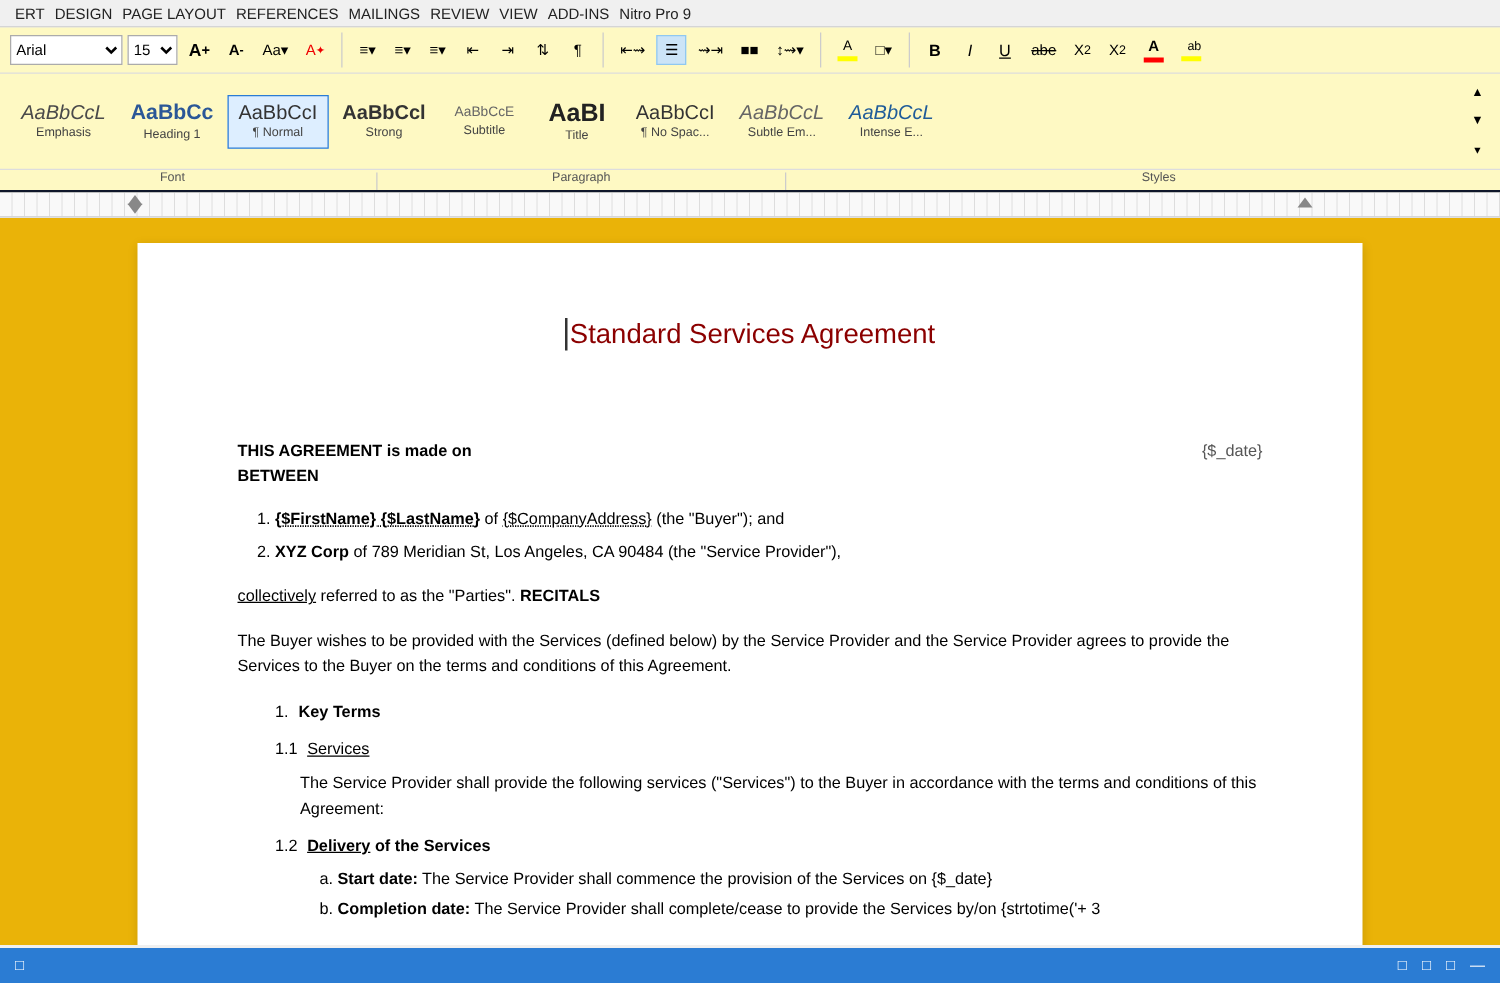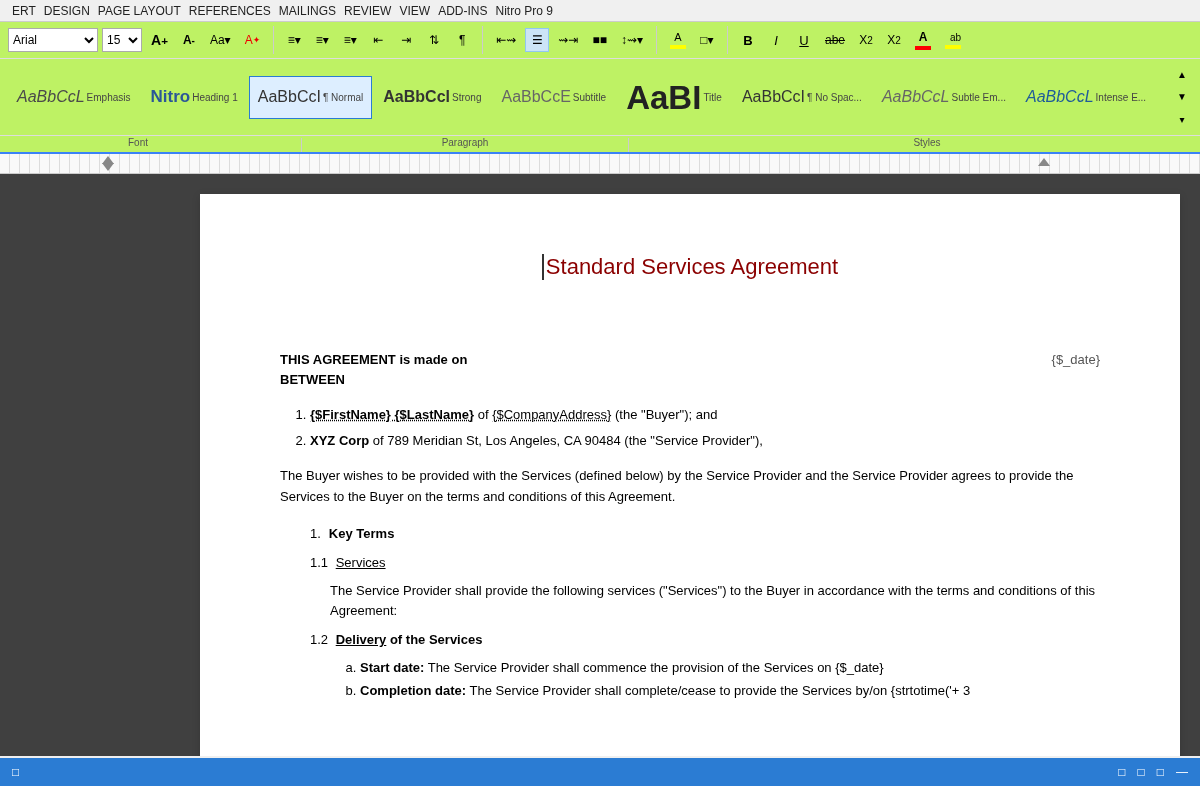--- a/index.html
+++ b/index.html
@@ -16,22 +16,22 @@
     }
     .menu-item {
       font-size: 12px;
       color: #222;
       cursor: pointer;
       padding: 1px 4px;
     }
 
     
     .ribbon {
-      background: #bef264;
-      border-bottom: 2px solid #3b82f6;
+      background: #fef9c3;
+      border-bottom: 2px solid #0f172a;
       display: flex;
       flex-direction: column;
     }
 
     
     .ribbon-toolbar {
       display: flex;
       align-items: center;
       padding: 4px 8px;
       gap: 4px;
@@ -76,21 +76,21 @@
     .btn-italic { font-style: italic; font-size: 13px; }
     .btn-underline { text-decoration: underline; font-size: 13px; }
 
     .color-swatch {
       width: 16px; height: 4px;
       margin-top: 2px;
     }
 
     .style-item {
       display: flex;
-      flex-direction: row;
+      flex-direction: column;
       align-items: center;
       justify-content: center;
       padding: 4px 8px;
       cursor: pointer;
       border: 1px solid transparent;
       min-width: 72px;
       gap: 2px;
     }
     .style-item.active { border-color: #2b7cd3; background: #ddeeff; }
 
@@ -133,26 +133,26 @@
       position: absolute;
       top: 0; left: 0; right: 0; bottom: 0;
       background-image: repeating-linear-gradient(90deg, transparent, transparent 9px, #999 9px, #999 10px);
       background-size: 10px 100%;
       background-position: 100px 0;
       opacity: 0.3;
     }
 
     
     .document-area {
-      background: #404040;
+      background: #eab308;
       overflow-y: auto;
       height: calc(786px - 22px - 36px - 76px - 22px - 20px - 28px);
       padding: 20px;
       display: flex;
-      justify-content: flex-end;
+      justify-content: center;
     }
 
     .page {
       background: white;
       width: 980px;
       min-height: 700px;
       padding: 60px 80px;
       box-shadow: 0 2px 8px rgba(0,0,0,0.15);
       position: relative;
     }
@@ -344,41 +344,41 @@
 
   <div style="display:flex;align-items:center;padding:0 8px;min-height:76px;gap:0;">
     <div style="display:flex;align-items:stretch;gap:2px;flex:1;">
 
       <div class="style-item">
         <div class="style-preview" style="font-style:italic;color:#4a4a4a;font-size:16px;">AaBbCcL</div>
         <div class="style-name">Emphasis</div>
       </div>
 
       <div class="style-item">
-        <div class="style-preview" style="color:#2b5797;font-size:17px;font-weight:bold;">Nitro</div>
+        <div class="style-preview" style="color:#2b5797;font-size:17px;font-weight:bold;">AaBbCc</div>
         <div class="style-name">Heading 1</div>
       </div>
 
       <div class="style-item active">
         <div class="style-preview" style="color:#333;font-size:16px;">AaBbCcI</div>
         <div class="style-name">¶ Normal</div>
       </div>
 
       <div class="style-item">
         <div class="style-preview" style="font-weight:bold;color:#333;font-size:16px;">AaBbCcl</div>
         <div class="style-name">Strong</div>
       </div>
 
       <div class="style-item">
-        <div class="style-preview" style="color:#666;font-size:16px;">AaBbCcE</div>
+        <div class="style-preview" style="color:#666;font-size:11px;">AaBbCcE</div>
         <div class="style-name">Subtitle</div>
       </div>
 
       <div class="style-item">
-        <div class="style-preview" style="font-size:33px;font-weight:bold;color:#222;line-height:1;">AaBI</div>
+        <div class="style-preview" style="font-size:20px;font-weight:bold;color:#222;line-height:1;">AaBI</div>
         <div class="style-name">Title</div>
       </div>
 
       <div class="style-item">
         <div class="style-preview" style="color:#333;font-size:16px;">AaBbCcI</div>
         <div class="style-name">¶ No Spac...</div>
       </div>
 
       <div class="style-item">
         <div class="style-preview" style="font-style:italic;color:#666;font-size:16px;">AaBbCcL</div>
@@ -440,20 +440,23 @@
           <span> of </span>
           <span class="underline-dotted">{$CompanyAddress}</span>
           <span> (the "Buyer"); and</span>
         </li>
         <li>
           <span class="bold">XYZ Corp</span>
           <span> of 789 Meridian St, Los Angeles, CA 90484 (the "Service Provider"),</span>
         </li>
       </ol>
 
+      <p class="collectively-line">
+        <span class="underline">collectively</span><span> referred to as the "Parties". </span><span class="bold">RECITALS</span>
+      </p>
 
       <p class="recitals-text">The Buyer wishes to be provided with the Services (defined below) by the Service Provider and the Service Provider agrees to provide the Services to the Buyer on the terms and conditions of this Agreement.</p>
 
       <p class="key-terms-header" style="margin-bottom:10px;">
         <span style="margin-right:8px;">1.</span><span class="bold">Key Terms</span>
       </p>
 
       <p class="subsection-number">
         <span>1.1</span>
         <span class="underline" style="margin-left:4px;">Services</span>

